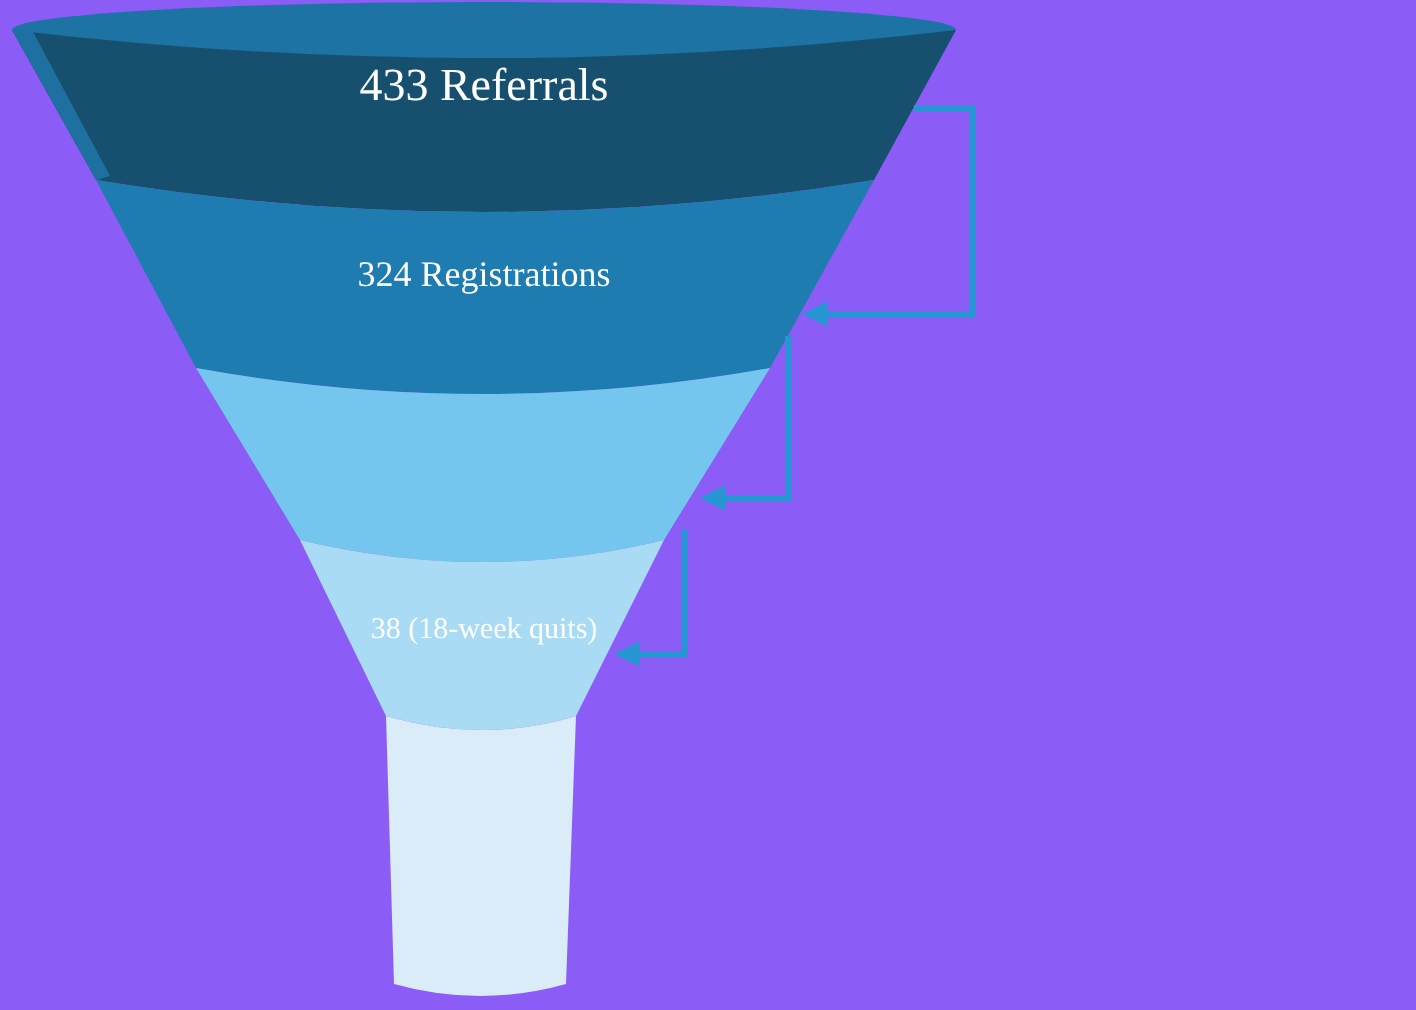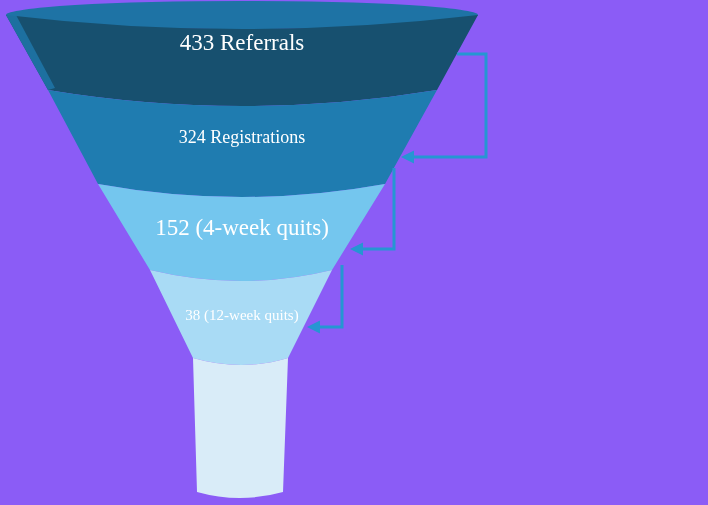--- a/index.html
+++ b/index.html
@@ -54,16 +54,15 @@
 
     <polyline points="394,168 394,249 361,249" fill="none" stroke-width="3" stroke="#2596D2"></polyline>
     <polygon points="350,249 363,242.5 363,255.5" fill="#2596D2"></polygon>
 
     <polyline points="342,265 342,327 318,327" fill="none" stroke-width="3" stroke="#2596D2"></polyline>
     <polygon points="307,327 320,320.5 320,333.5" fill="#2596D2"></polygon>
   </svg>
 
   <div class="stage-label l1">433 Referrals</div>
   <div class="stage-label l2">324 Registrations</div>
-  <div class="stage-label l3">152 (4-week quits)</div>
-  <div class="stage-label l4">38 (12-week quits)</div>
+  <div class="stage-label l4">38 (18-week quits)</div>
 
 </div>
 
 </body></html>

